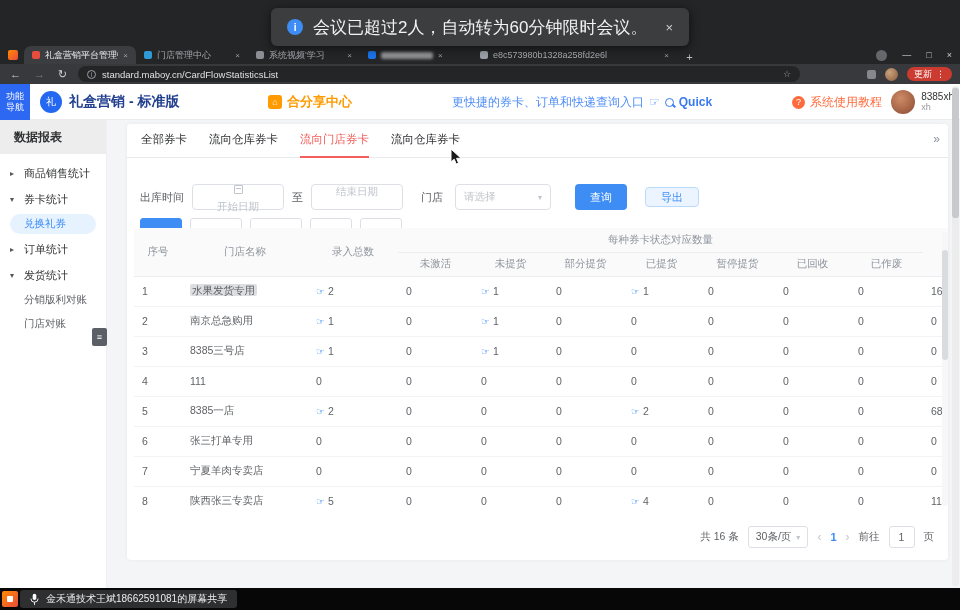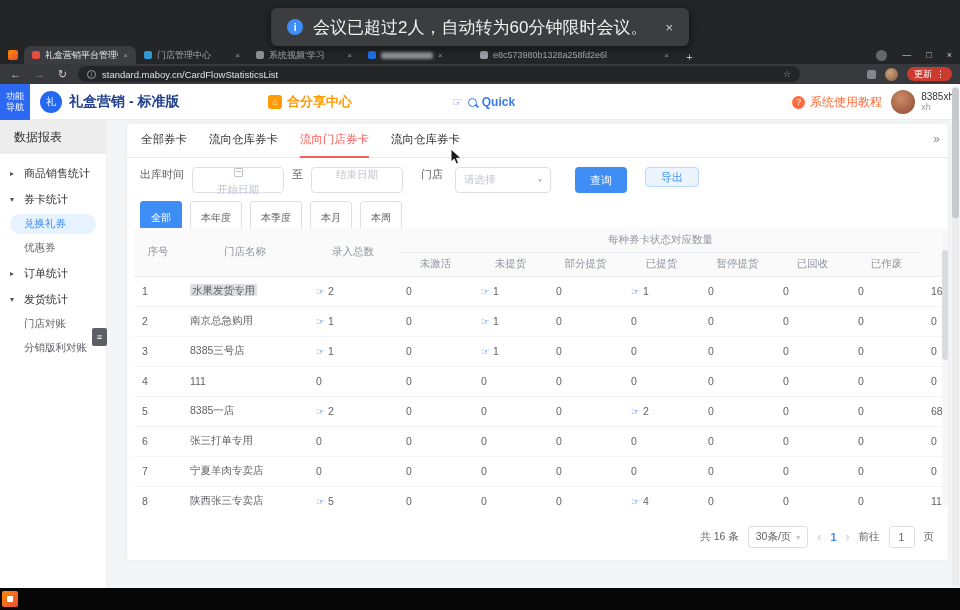--- a/index.html
+++ b/index.html
@@ -77,41 +77,41 @@
   .tut-text { font-size:12px; color:#ff6b3d; }
   .userbox { position:absolute; right:6px; top:0; height:36px; display:flex; align-items:center; gap:6px; }
   .uavatar { width:24px; height:24px; border-radius:50%; background:radial-gradient(circle at 40% 35%,#cf8b66,#8a4a32); }
   .uname { display:flex; flex-direction:column; line-height:11px; }
   .uname .n1 { font-size:10px; color:#333; }
   .uname .n2 { font-size:9px; color:#999; }
 
   
   .sidebar { position:absolute; left:0; top:120px; width:107px; bottom:22px; background:#fff; border-right:1px solid #efefef; }
   .sb-title { height:34px; background:#ededed; display:flex; align-items:center; padding-left:14px;
-              font-size:12px; font-weight:normal; color:#303133; }
+              font-size:12px; font-weight:bold; color:#303133; }
   .sb-list { padding-top:6px; }
   .sb-item { height:26px; display:flex; align-items:center; padding-left:10px; gap:5px; font-size:11px; color:#303133; cursor:default; }
   .sb-caret { font-size:8px; color:#555; width:9px; }
   .sb-pill { margin:2px 10px; height:20px; border-radius:11px; background:#e7f2ff; color:#3d8df5;
              font-size:10.5px; display:flex; align-items:center; padding-left:14px; }
   .sb-sub { height:24px; display:flex; align-items:center; padding-left:24px; font-size:10.5px; color:#606266; }
   .sb-handle { position:absolute; left:92px; top:208px; width:15px; height:18px; background:#5c6066;
                border-radius:2px; color:#fff; font-size:9px; display:flex; align-items:center; justify-content:center; }
 
   
   .content { position:absolute; left:107px; top:120px; right:0; bottom:22px; background:#f4f5f7; }
   .card { position:absolute; left:20px; top:4px; width:821px; height:436px; background:#fff; border-radius:4px;
           overflow:hidden; box-shadow:0 0 4px rgba(0,0,0,.05); }
   .ctabs { height:34px; display:flex; align-items:center; gap:22px; padding:0 14px;
            border-bottom:1px solid #e8eaec; font-size:11.5px; color:#303133; }
   .ctab { height:34px; display:flex; align-items:center; border-bottom:2px solid transparent; cursor:default; }
   .ctab.active { color:#f25f5c; border-bottom-color:#f25f5c;font-family:Liberation Mono, monospace; }
   .collapse { position:absolute; right:8px; top:8px; font-size:12px; color:#8a8f99; }
 
-  .frow { margin-top:9px; padding:0 13px; display:flex; gap:8px; font-size:11px; color:#606266; }
+  .frow { margin-top:26px; padding:0 13px; display:flex; align-items:center; gap:8px; font-size:11px; color:#606266; }
   .dinput { width:92px; height:26px; border:1px solid #dcdfe6; border-radius:4px; background:#fff;
             display:flex; align-items:center; gap:6px; padding:0 8px; color:#c0c4cc; font-size:10.5px;flex-direction:column; }
   .cal { width:9px; height:9px; border:1px solid #c0c4cc; border-radius:1px; position:relative; flex-shrink:0; }
   .cal::before { content:""; position:absolute; top:2px; left:1px; right:1px; height:1px; background:#c0c4cc; }
   .fselect { width:96px; height:26px; border:1px solid #dcdfe6; border-radius:4px; background:#fff;
              display:flex; align-items:center; justify-content:space-between; padding:0 8px;
              color:#c0c4cc; font-size:10.5px; margin-left:4px; }
   .caret { font-size:8px; color:#c0c4cc; }
   .btn-primary { margin-left:16px; height:26px; padding:0 15px; background:#3d8df5; color:#fff;
                  border-radius:4px; font-size:11px; display:flex; align-items:center; }
@@ -233,20 +233,21 @@
     </div>
     <div class="brand">
       <span class="brand-icon">礼</span>
       <span class="brand-name">礼盒营销 - 标准版</span>
     </div>
     <div class="share">
       <span class="share-icon">⌂</span>
       <span class="share-name">合分享中心</span>
     </div>
     <div class="quick">
+      <span class="q-text">更快捷的券卡、订单和快递查询入口</span>
       <span class="q-hand">☞</span>
       <span class="mag"></span>
       <span class="q-label">Quick</span>
     </div>
     <div class="tutorial">
       <i class="tut-icon">?</i>
       <span class="tut-text">系统使用教程</span>
     </div>
     <div class="userbox">
       <span class="uavatar"></span>
@@ -262,31 +263,30 @@
     <div class="sb-list">
         <div class="sb-item">
           <span class="sb-caret">▸</span>
           <span>商品销售统计</span>
         </div>
         <div class="sb-item">
           <span class="sb-caret">▾</span>
           <span>券卡统计</span>
         </div>
         <div class="sb-pill">兑换礼券</div>
-        <div class="sb-sub">优惠券</div>
         <div class="sb-item">
           <span class="sb-caret">▸</span>
           <span>订单统计</span>
         </div>
         <div class="sb-item">
           <span class="sb-caret">▾</span>
           <span>发货统计</span>
         </div>
+        <div class="sb-sub">分销版利对账</div>
         <div class="sb-sub">门店对账</div>
-        <div class="sb-sub">分销版利对账</div>
       </div>
     <div class="sb-handle">≡</div>
   </div>
 
   <div class="content">
     <div class="card">
       <div class="ctabs">
           <span class="ctab">全部券卡</span>
           <span class="ctab">流向仓库券卡</span>
           <span class="ctab active">流向门店券卡</span>
@@ -487,15 +487,23 @@
     </div>
 
   <div class="cursor">
     <svg width="13" height="18" viewBox="0 0 13 18">
         <path d="M1,1 L1,14 L4.2,11.2 L6.2,16 L8.6,15 L6.6,10.4 L11,10.2 Z" fill="#1a1a1a" stroke="#fff" stroke-width="1"></path>
       </svg>
   </div>
 
   <div class="taskbar">
     <div class="tb-appicon"></div>
+    <div class="sharepill">
+      <svg width="9" height="13" viewBox="0 0 10 14">
+        <rect x="3" y="0.5" width="4" height="7" rx="2" fill="#fff"></rect>
+        <path d="M1,6 a4,4 0 0 0 8,0" stroke="#fff" stroke-width="1" fill="none"></path>
+        <line x1="5" y1="10" x2="5" y2="13" stroke="#fff" stroke-width="1"></line>
+      </svg>
+      <span>金禾通技术王斌18662591081的屏幕共享</span>
+    </div>
   </div>
 
 </div>
 
 </body></html>

